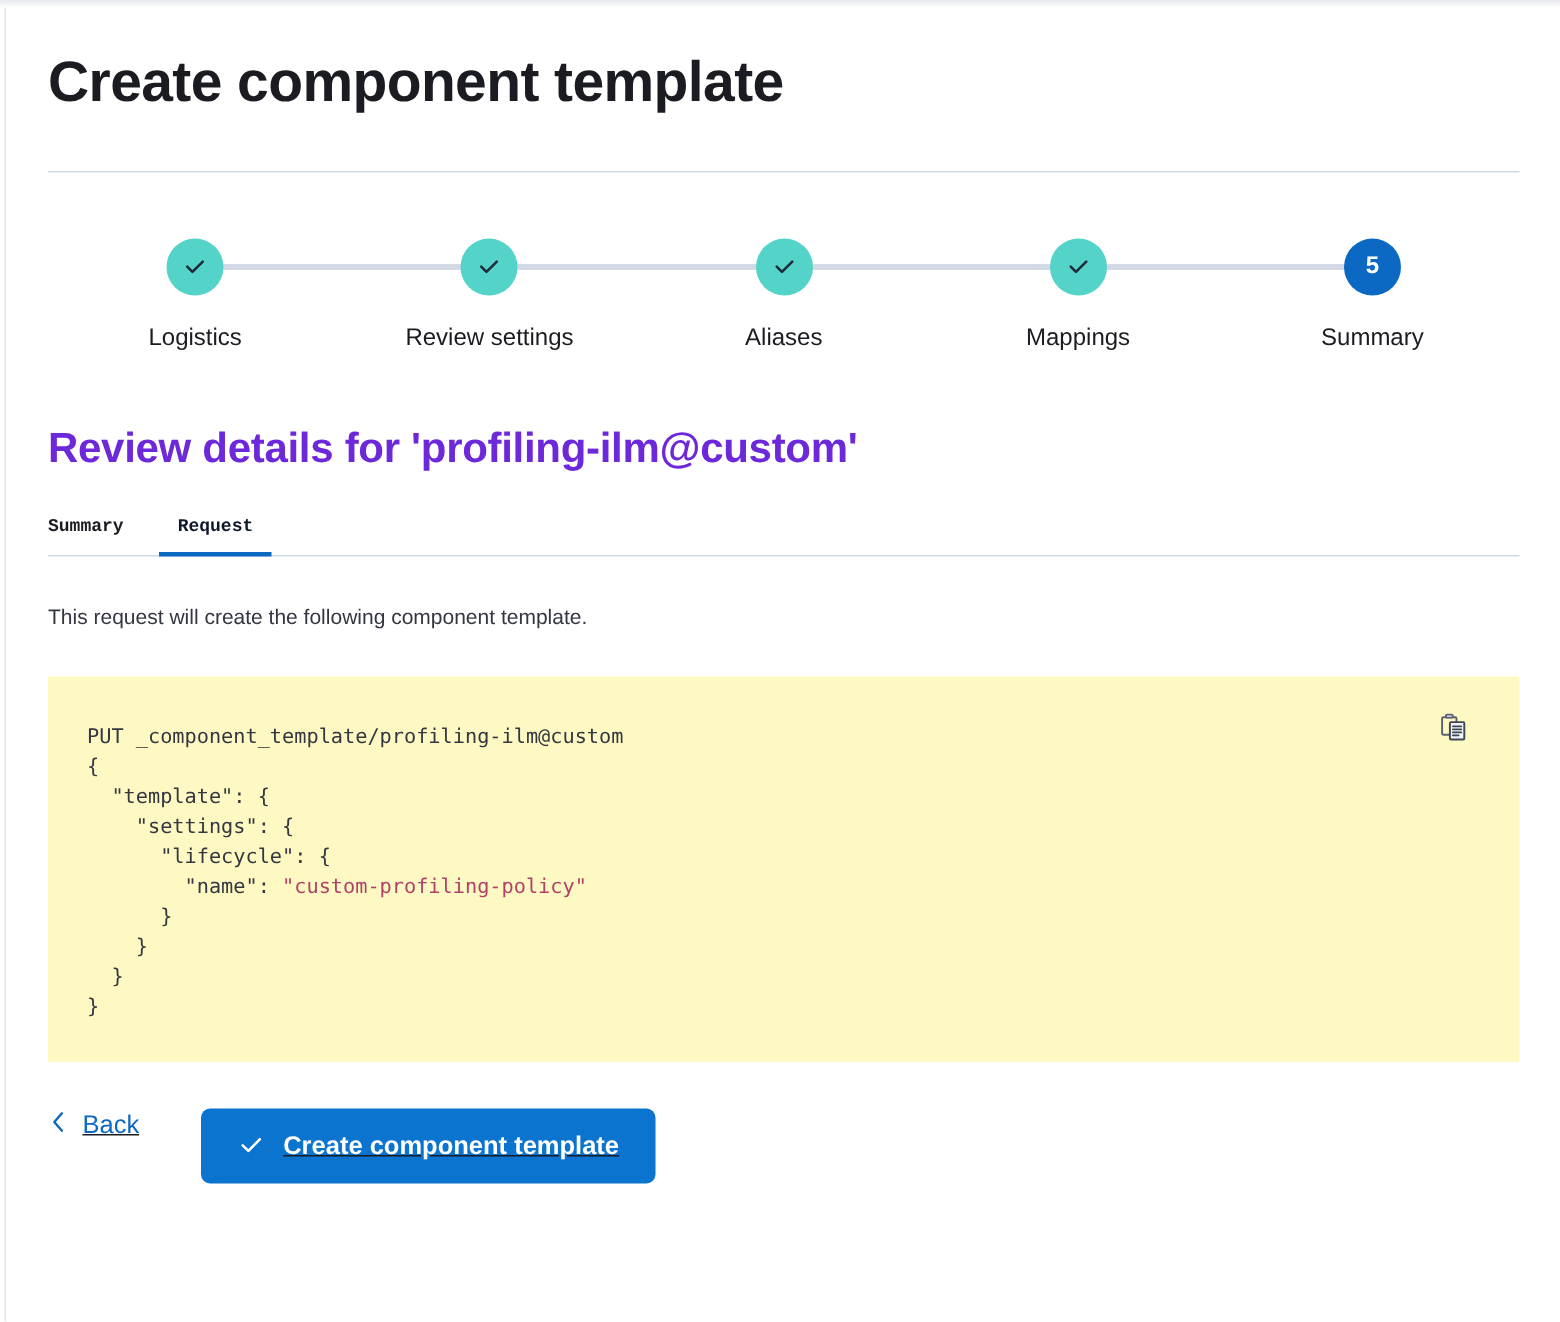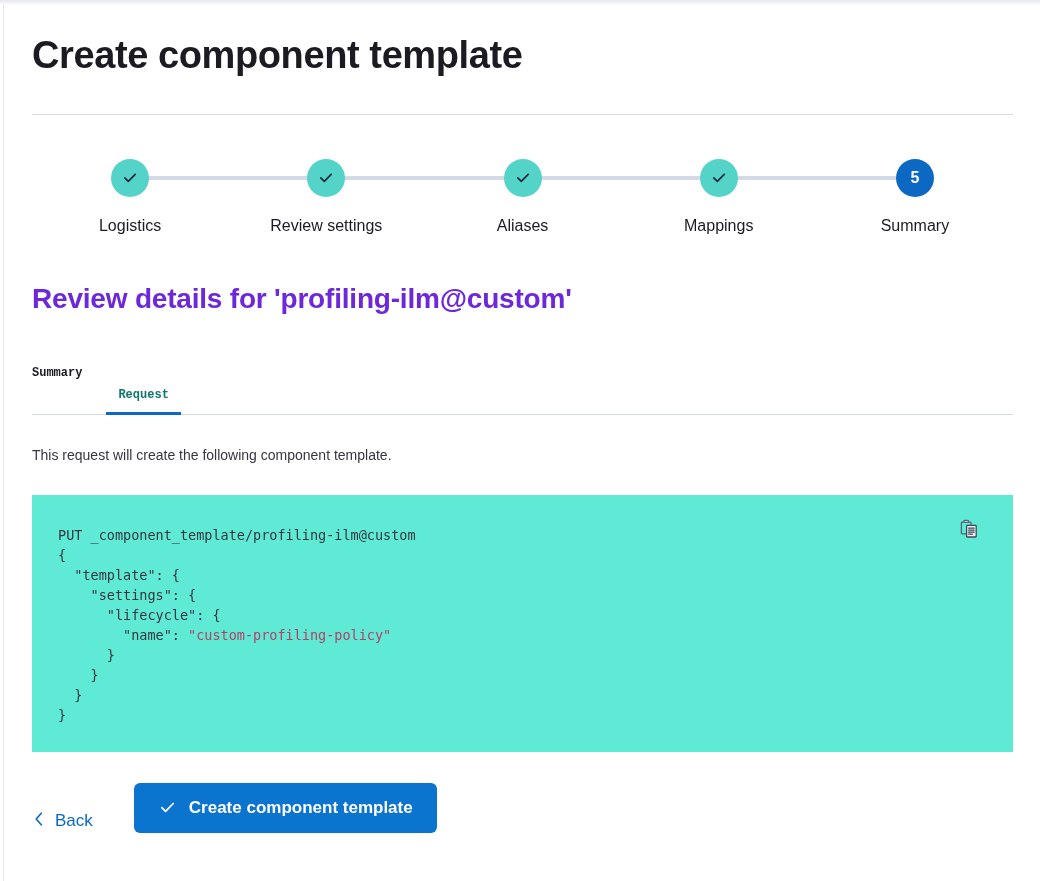--- a/index.html
+++ b/index.html
@@ -150,21 +150,21 @@
     margin-right: 12px;
     font-size: 12px;
     font-weight: 700;
     color: #1a1c21;
     cursor: pointer;
     background: none;
     border: none;
     font-family: Liberation Mono, monospace;
   }
   .tab:first-child { margin-left: -12px; }
-  .tab.active { color: #0f766e; margin-top: 44px; }
+  .tab.active { color: #0f172a; }
   .tab.active::after {
     content: "";
     position: absolute;
     left: 0; right: 0; bottom: 0;
     height: 3px;
     background: #0b69c4;
     z-index: 2;
   }
 
   
@@ -175,21 +175,21 @@
     padding-top: 30px;
     line-height: 1.5;
   }
 
   
   #code-block {
     position: relative;
     margin-top: 29px;
     width: 981px;
     height: 257px;
-    background: #5eead4;
+    background: #fef9c3;
     box-sizing: border-box;
     overflow: hidden;
   }
   #code-text {
     margin: 0;
     padding: 30px 0 0 26px;
     font-family: "DejaVu Sans Mono", monospace;
     font-size: 13.5px;
     line-height: 20px;
     color: #343741;
@@ -207,22 +207,23 @@
     justify-content: center;
     background: none;
     border: none;
     cursor: pointer;
     padding: 0;
   }
 
   
   #actions {
     display: flex;
-    align-items: flex-end;
+    align-items: flex-start;
     margin-top: 31px;
+    text-decoration: underline;
   }
   #back-button {
     display: flex;
     align-items: center;
     gap: 9px;
     background: none;
     border: none;
     padding: 0;
     font-family: inherit;
     font-size: 17px;

